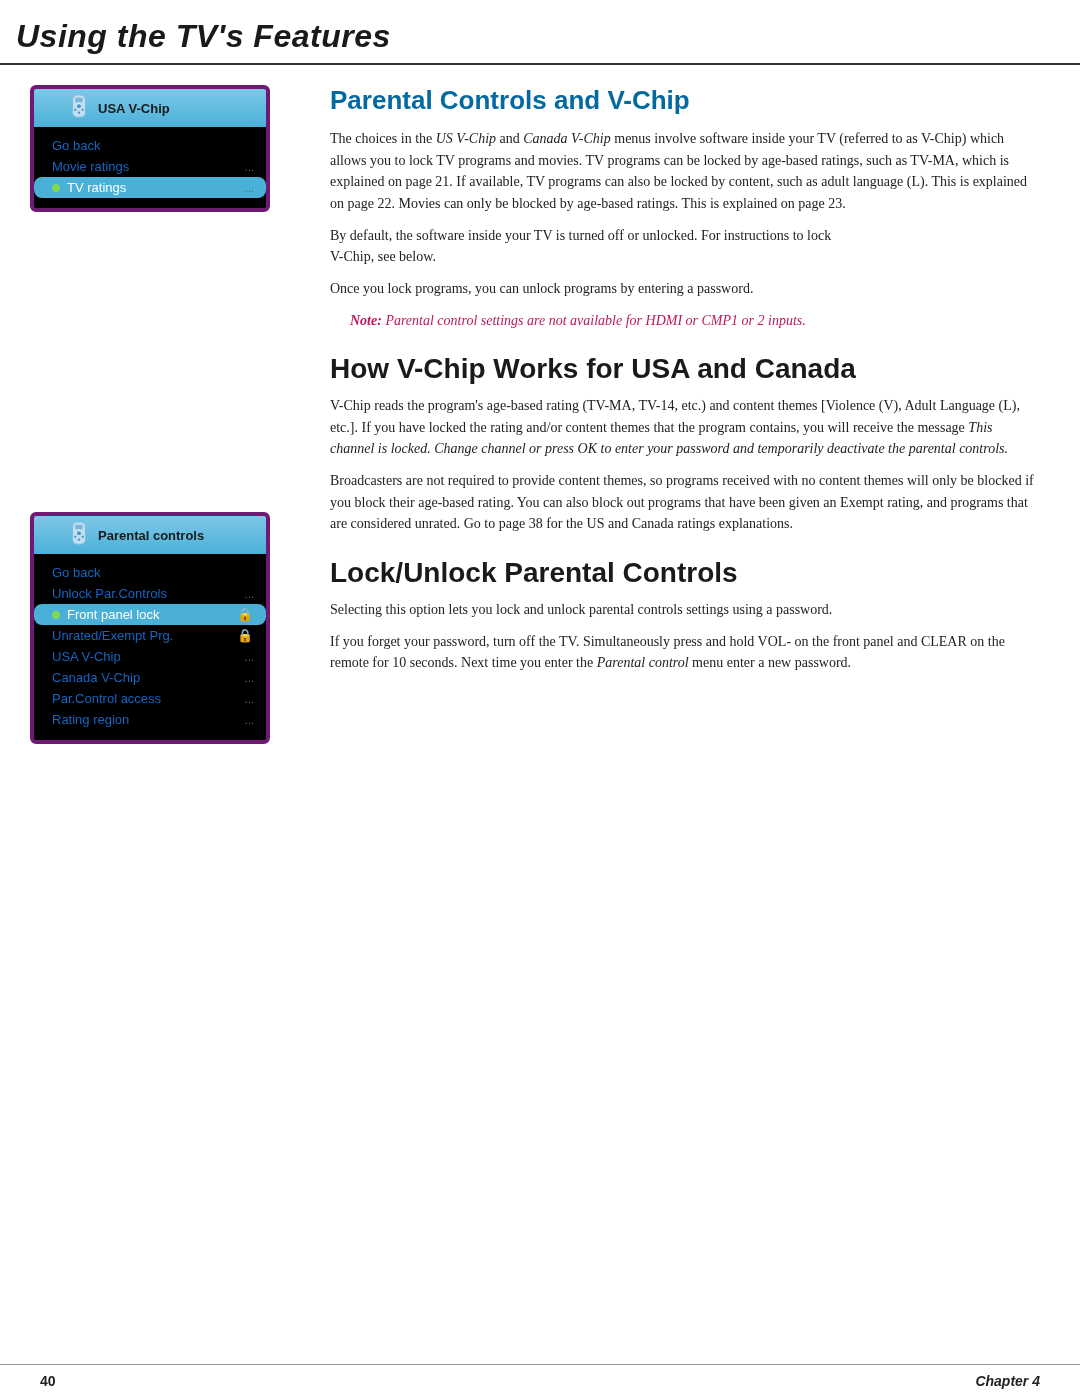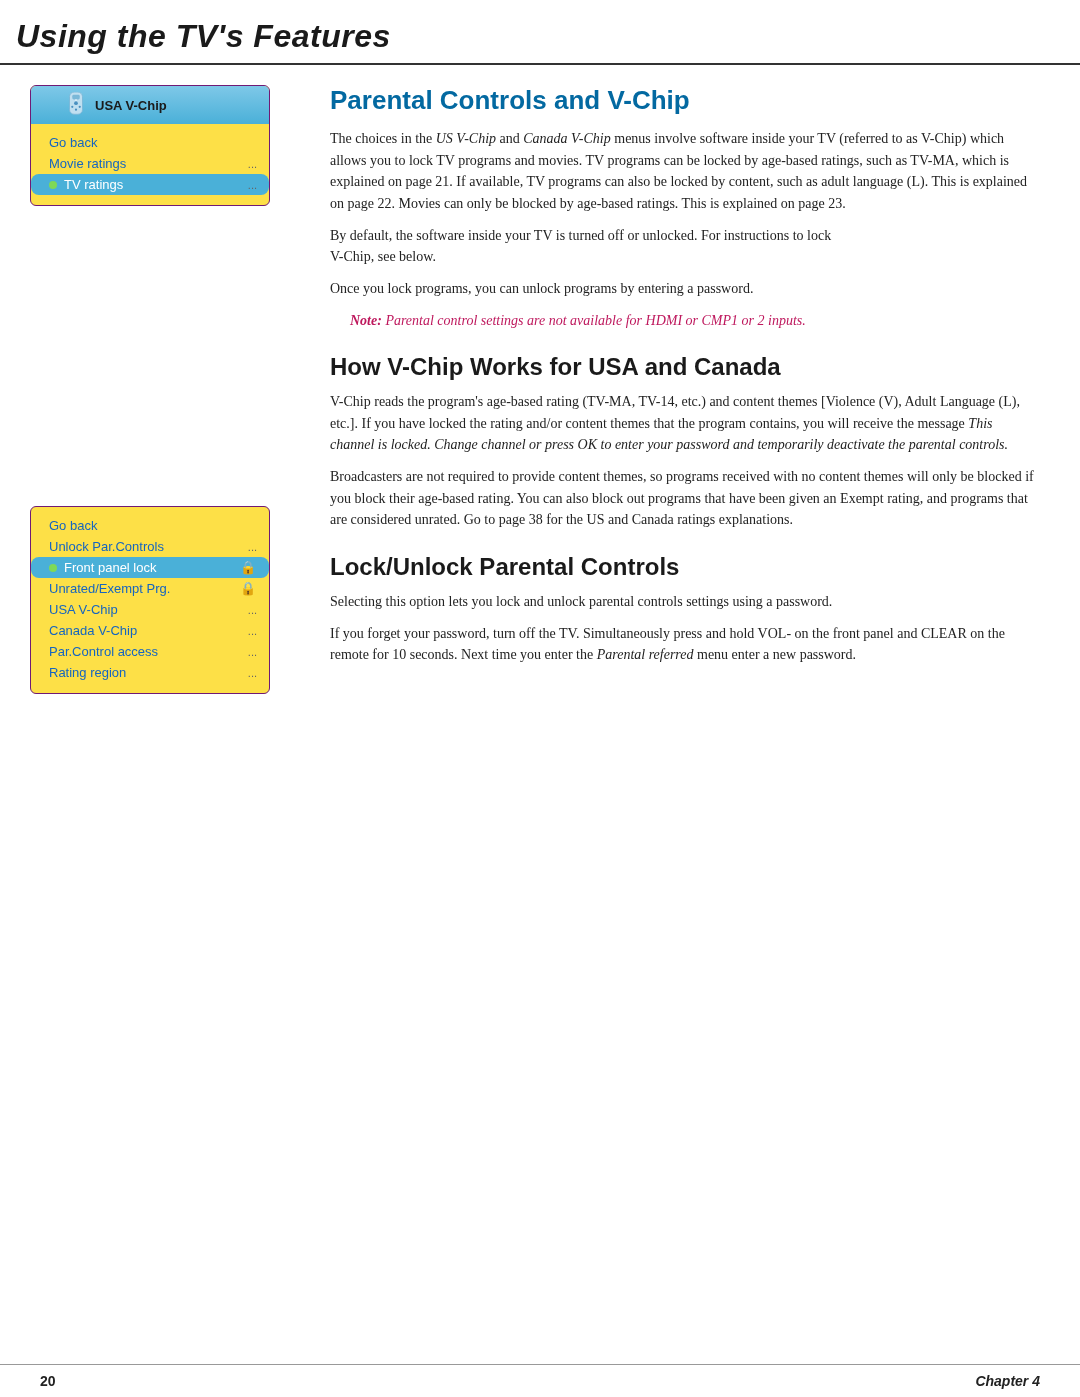--- a/index.html
+++ b/index.html
@@ -48,22 +48,22 @@
 
     
     .right-col {
       flex: 1;
       padding-left: 10px;
     }
 
     
     .menu-box {
       width: 240px;
-      background: #fde047;
-      border: 1px solid #701a75;
+      background: #000000;
+      border: 4px solid #701a75;
       border-radius: 6px;
       overflow: hidden;
       font-family: Arial, Helvetica, sans-serif;
       font-size: 13px;
       margin-bottom: 20px;
     }
 
     .menu-box-header {
       background: linear-gradient(180deg, #7ec8e8 0%, #4ab0d8 100%);
       padding: 6px 10px 6px 34px;
@@ -125,21 +125,21 @@
       font-family: Arial, Helvetica, sans-serif;
       font-size: 26px;
       font-weight: bold;
       color: #0369a1;
       margin-bottom: 12px;
       margin-top: 0;
     }
 
     .sub-heading {
       font-family: Arial, Helvetica, sans-serif;
-      font-size: 24px;
+      font-size: 28px;
       font-weight: bold;
       color: #1a1a1a;
       margin-top: 22px;
       margin-bottom: 10px;
     }
 
     .body-text {
       font-size: 14px;
       line-height: 1.55;
       color: #222;
@@ -242,20 +242,32 @@
             <span>TV ratings</span>
           </span>
           <span class="menu-item-dots">...</span>
         </div>
       </div>
     </div>
 
     <div class="menu-spacer"></div>
 
     <div class="menu-box">
+      <div class="menu-box-header">
+        <svg class="remote-svg" viewBox="0 0 22 28" fill="none" xmlns="http://www.w3.org/2000/svg">
+          <rect x="4" y="0" width="14" height="24" rx="5" fill="#c0dff0" stroke="#7ab8d8" stroke-width="1"></rect>
+          <rect x="7" y="3" width="8" height="5" rx="1.5" fill="#7ab8d8"></rect>
+          <circle cx="11" cy="12" r="2" fill="#4a90c0"></circle>
+          <circle cx="7" cy="16" r="1.2" fill="#4a90c0"></circle>
+          <circle cx="15" cy="16" r="1.2" fill="#4a90c0"></circle>
+          <circle cx="11" cy="19" r="1.2" fill="#4a90c0"></circle>
+          <circle cx="11" cy="8.5" r="0.8" fill="#fff"></circle>
+        </svg>
+        <span>Parental controls</span>
+      </div>
       <div class="menu-body">
 
         <div class="menu-item">
           <span class="menu-item-label">
             <span>Go back</span>
           </span>
           <span class="menu-item-dots"></span>
         </div>
 
         <div class="menu-item">
@@ -339,22 +351,22 @@
     </p>
 
     <p class="body-text">Broadcasters are not required to provide content themes, so programs received with no content themes will only be blocked if you block their age-based rating. You can also block out programs that have been given an Exempt rating, and programs that are considered unrated. Go to page 38 for the US and Canada ratings explanations.</p>
 
     <h3 class="sub-heading">Lock/Unlock Parental Controls</h3>
 
     <p class="body-text">Selecting this option lets you lock and unlock parental controls settings using a password.</p>
 
 
     <p class="body-text">
-      If you forget your password, turn off the TV. Simultaneously press and hold VOL- on the front panel and CLEAR on the remote for 10 seconds. Next time you enter the <em>Parental referred</em> menu enter a new password.
+      If you forget your password, turn off the TV. Simultaneously press and hold VOL- on the front panel and CLEAR on the remote for 10 seconds. Next time you enter the <em>Parental control</em> menu enter a new password.
     </p>
 
   </div>
 </div>
 
 <div class="page-footer">
-  <span class="footer-page-num">20</span>
+  <span class="footer-page-num">40</span>
   <span class="footer-chapter">Chapter 4</span>
 </div>
 
 </body></html>

